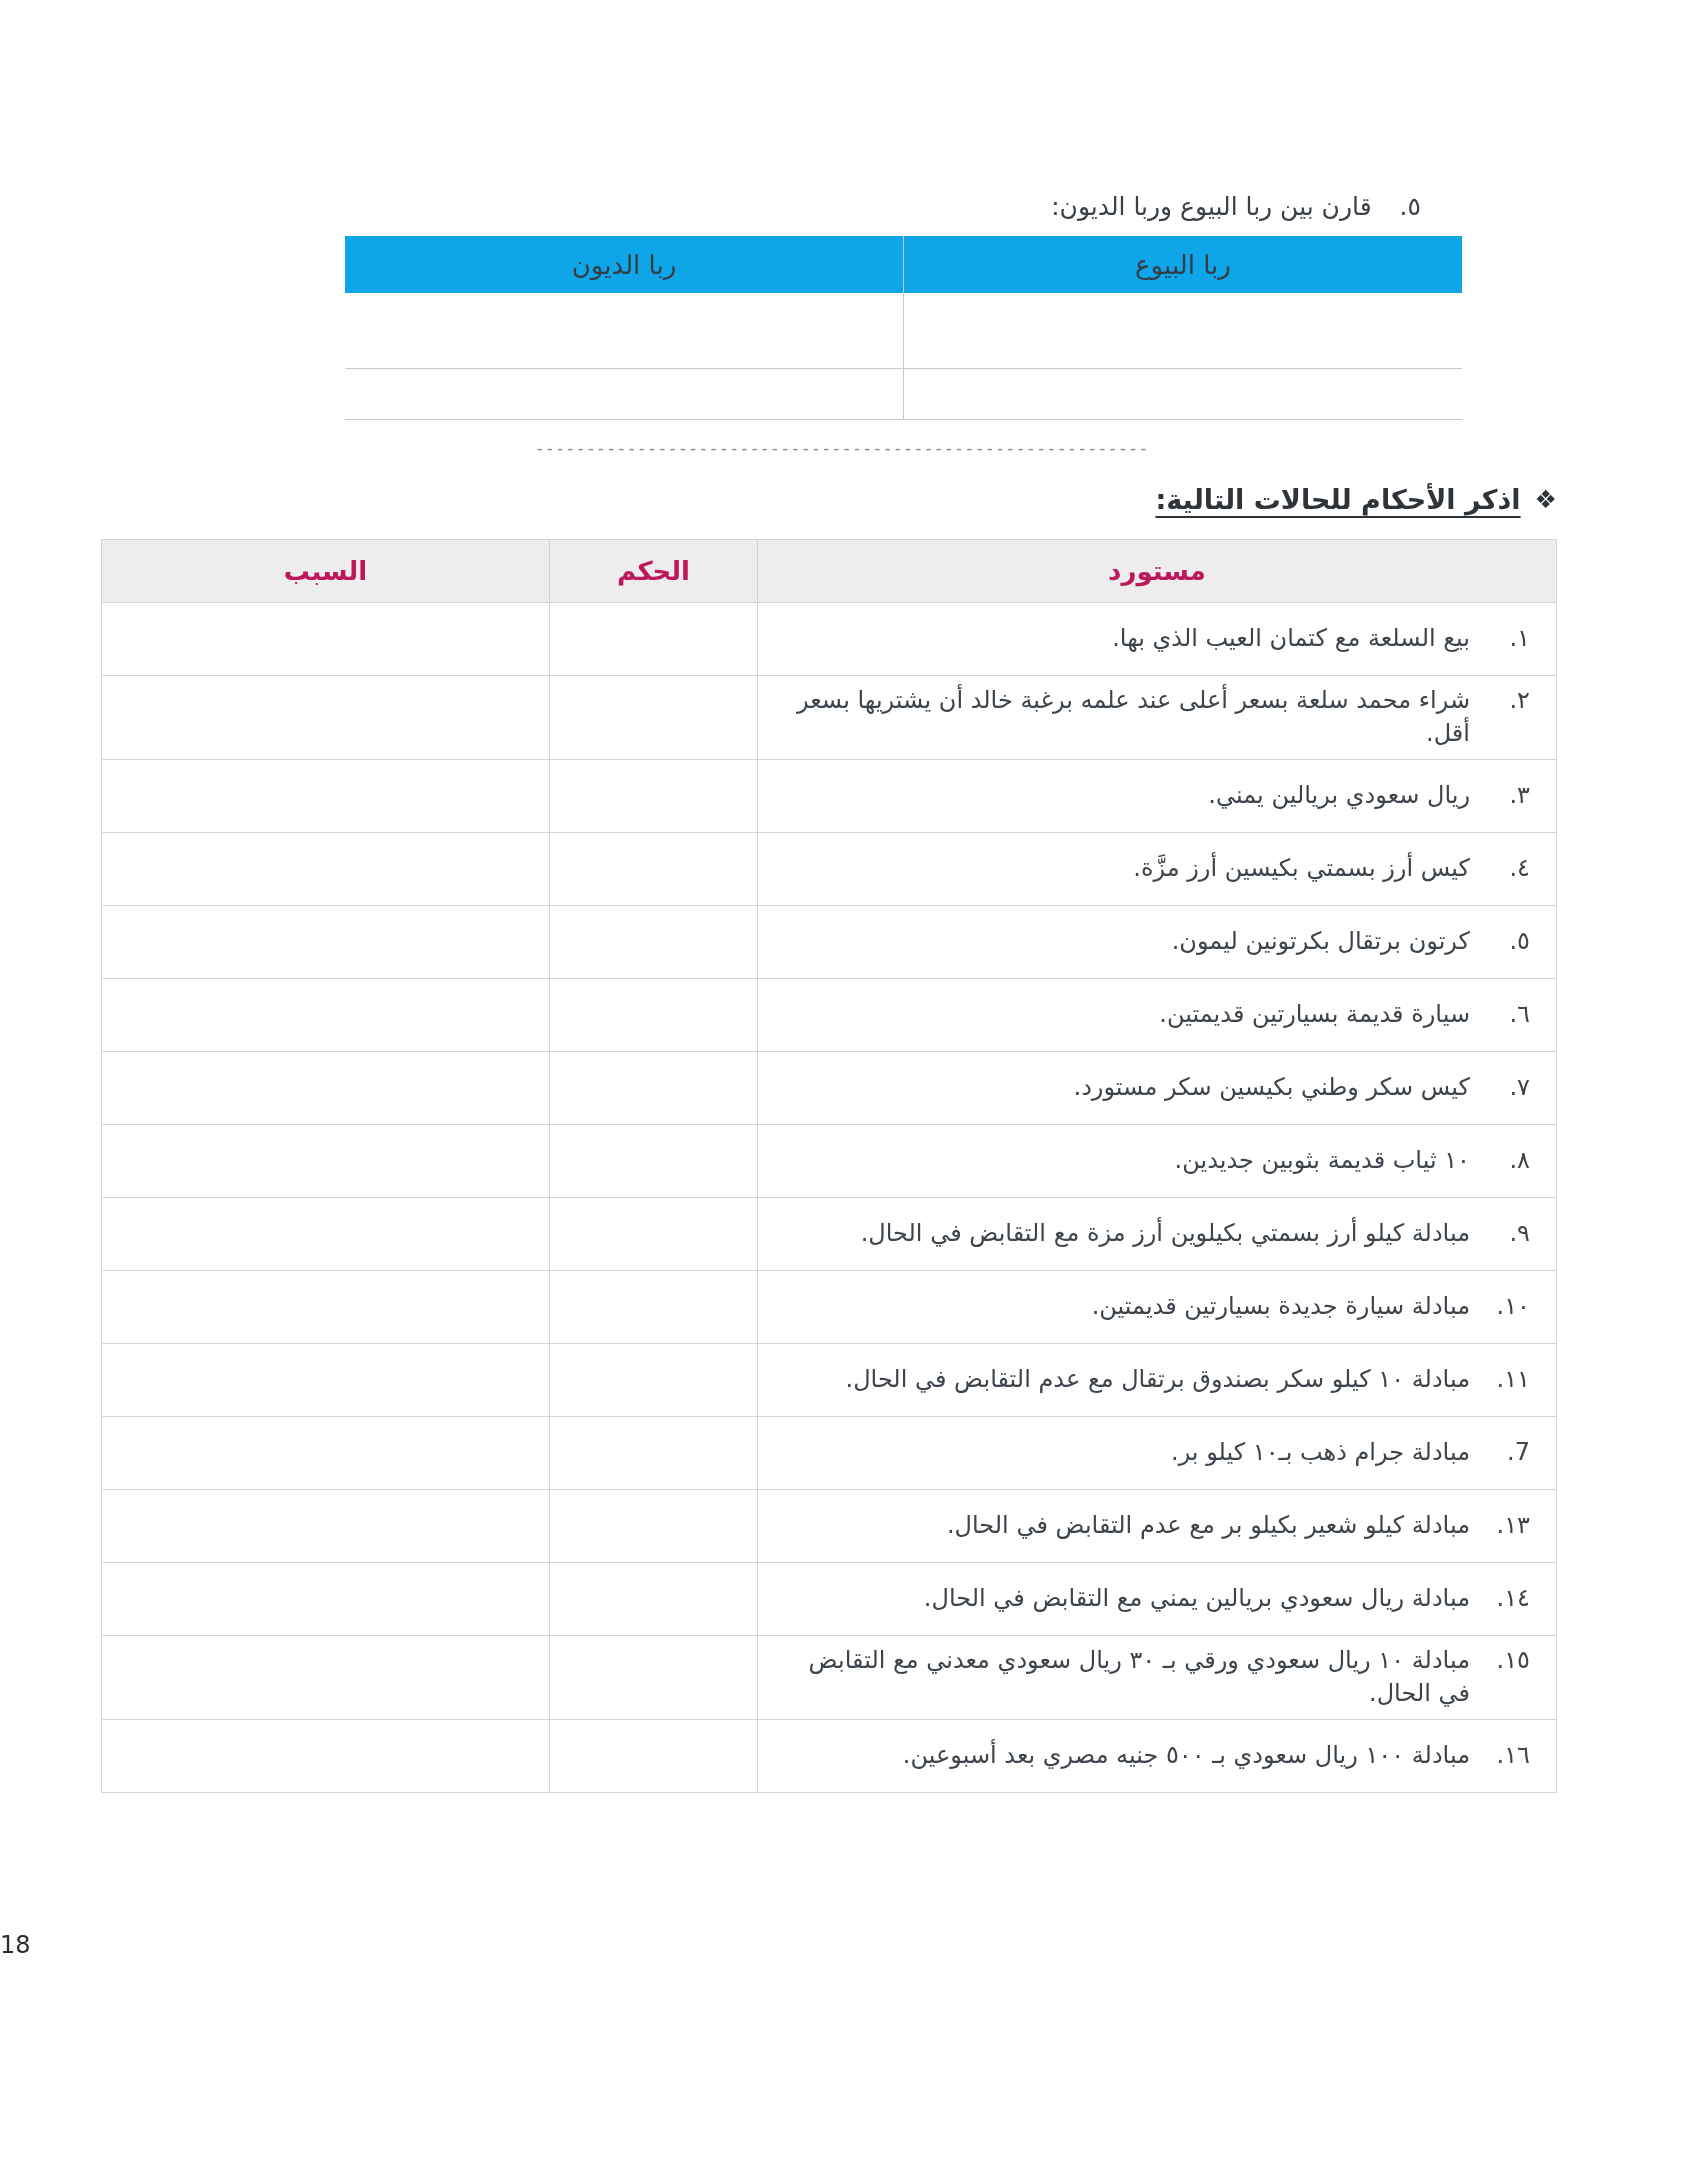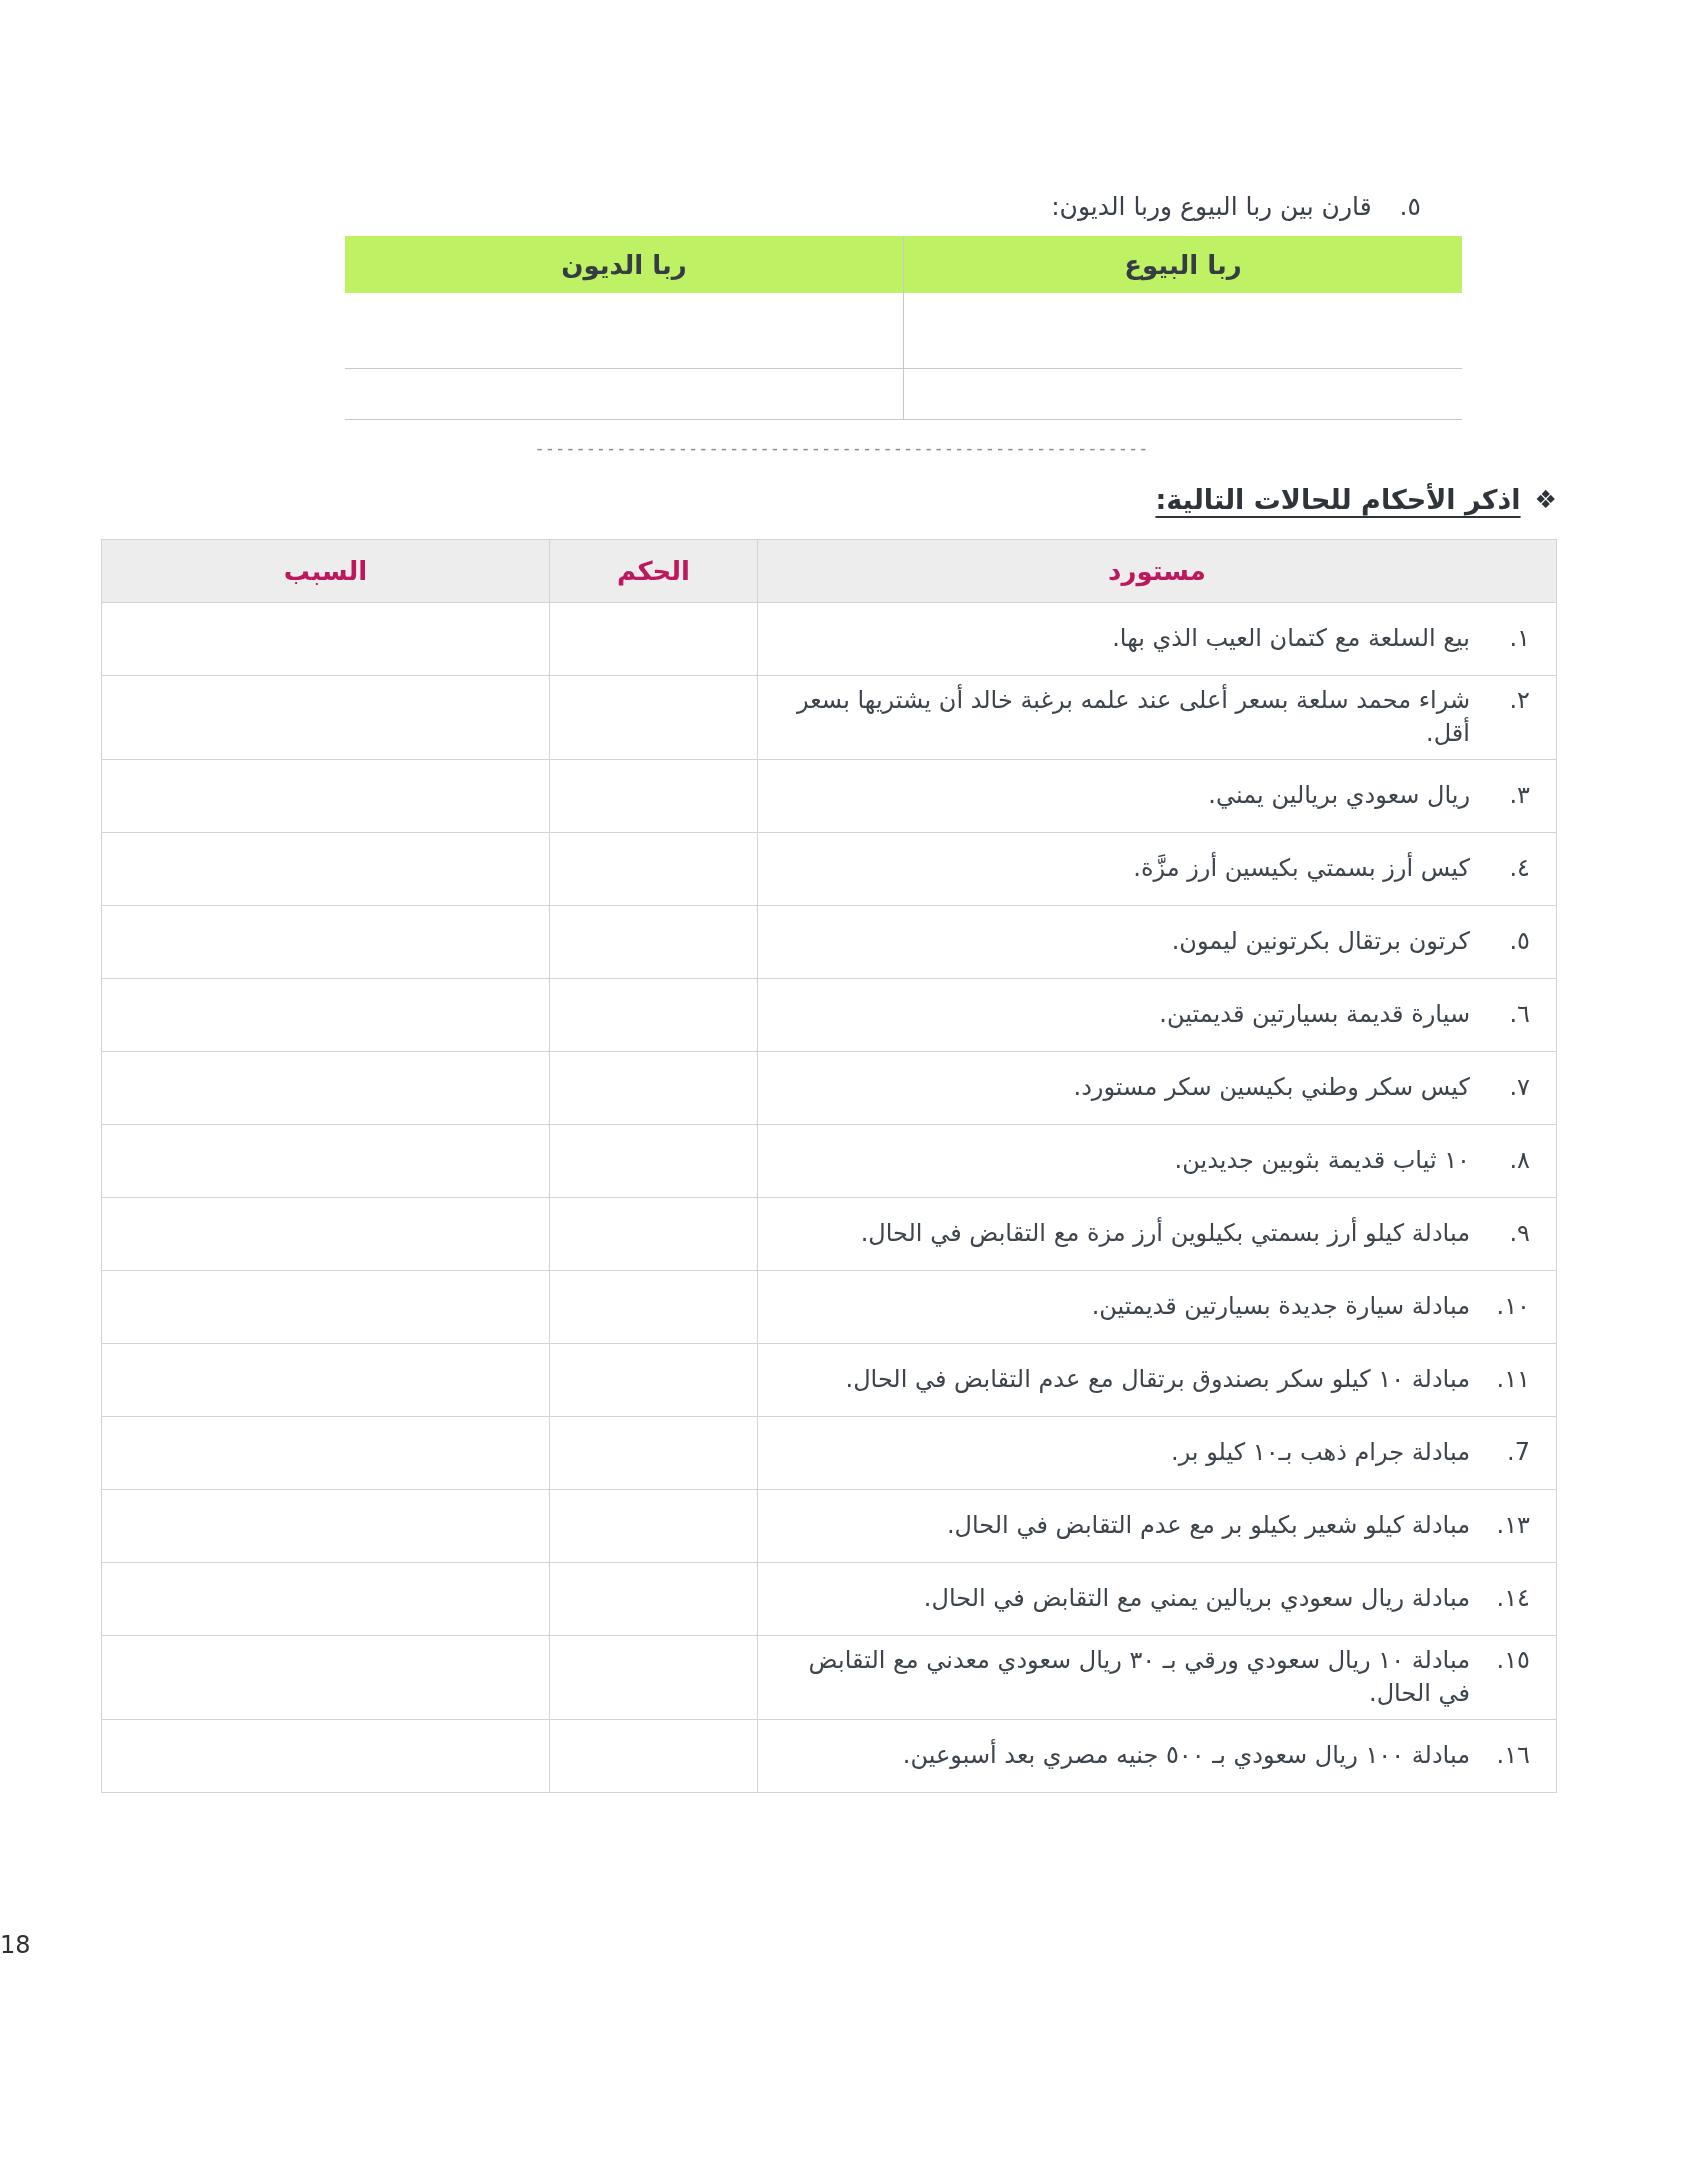--- a/index.html
+++ b/index.html
@@ -7,21 +7,21 @@
   .page {
     width:1683px; height:2178px; position:relative; background:#ffffff;
     font-family:"DejaVu Sans", sans-serif; color:#3d444c; direction:rtl; overflow:hidden;
   }
   
   .q5 { margin:190px 262px 0 0; font-size:25px; line-height:34px; color:#3a4149; }
   .q5-num { margin-left:28px; }
   
   .compare { border-collapse:collapse; table-layout:fixed; width:1117px; margin:12px 221px 0 0; }
   .compare th {
-    background:#bef264; height:57px; font-size:26px; font-weight:bold;
+    background:#0ea5e9; height:57px; font-size:26px; font-weight:normal;
     text-align:center; color:#363c43;
   }
   .compare th:first-child, .compare td:first-child { border-left:1px solid #c9c9c9; }
   .compare tbody td { border-bottom:1px solid #c9c9c9; }
   .compare tr.r1 td { height:75px; }
   .compare tr.r2 td { height:51px; }
   
   .dashes {
     margin-top:18px; text-align:center; direction:ltr;
     font-family:"DejaVu Sans Mono", monospace; font-size:17px; color:#8a8a8a;

